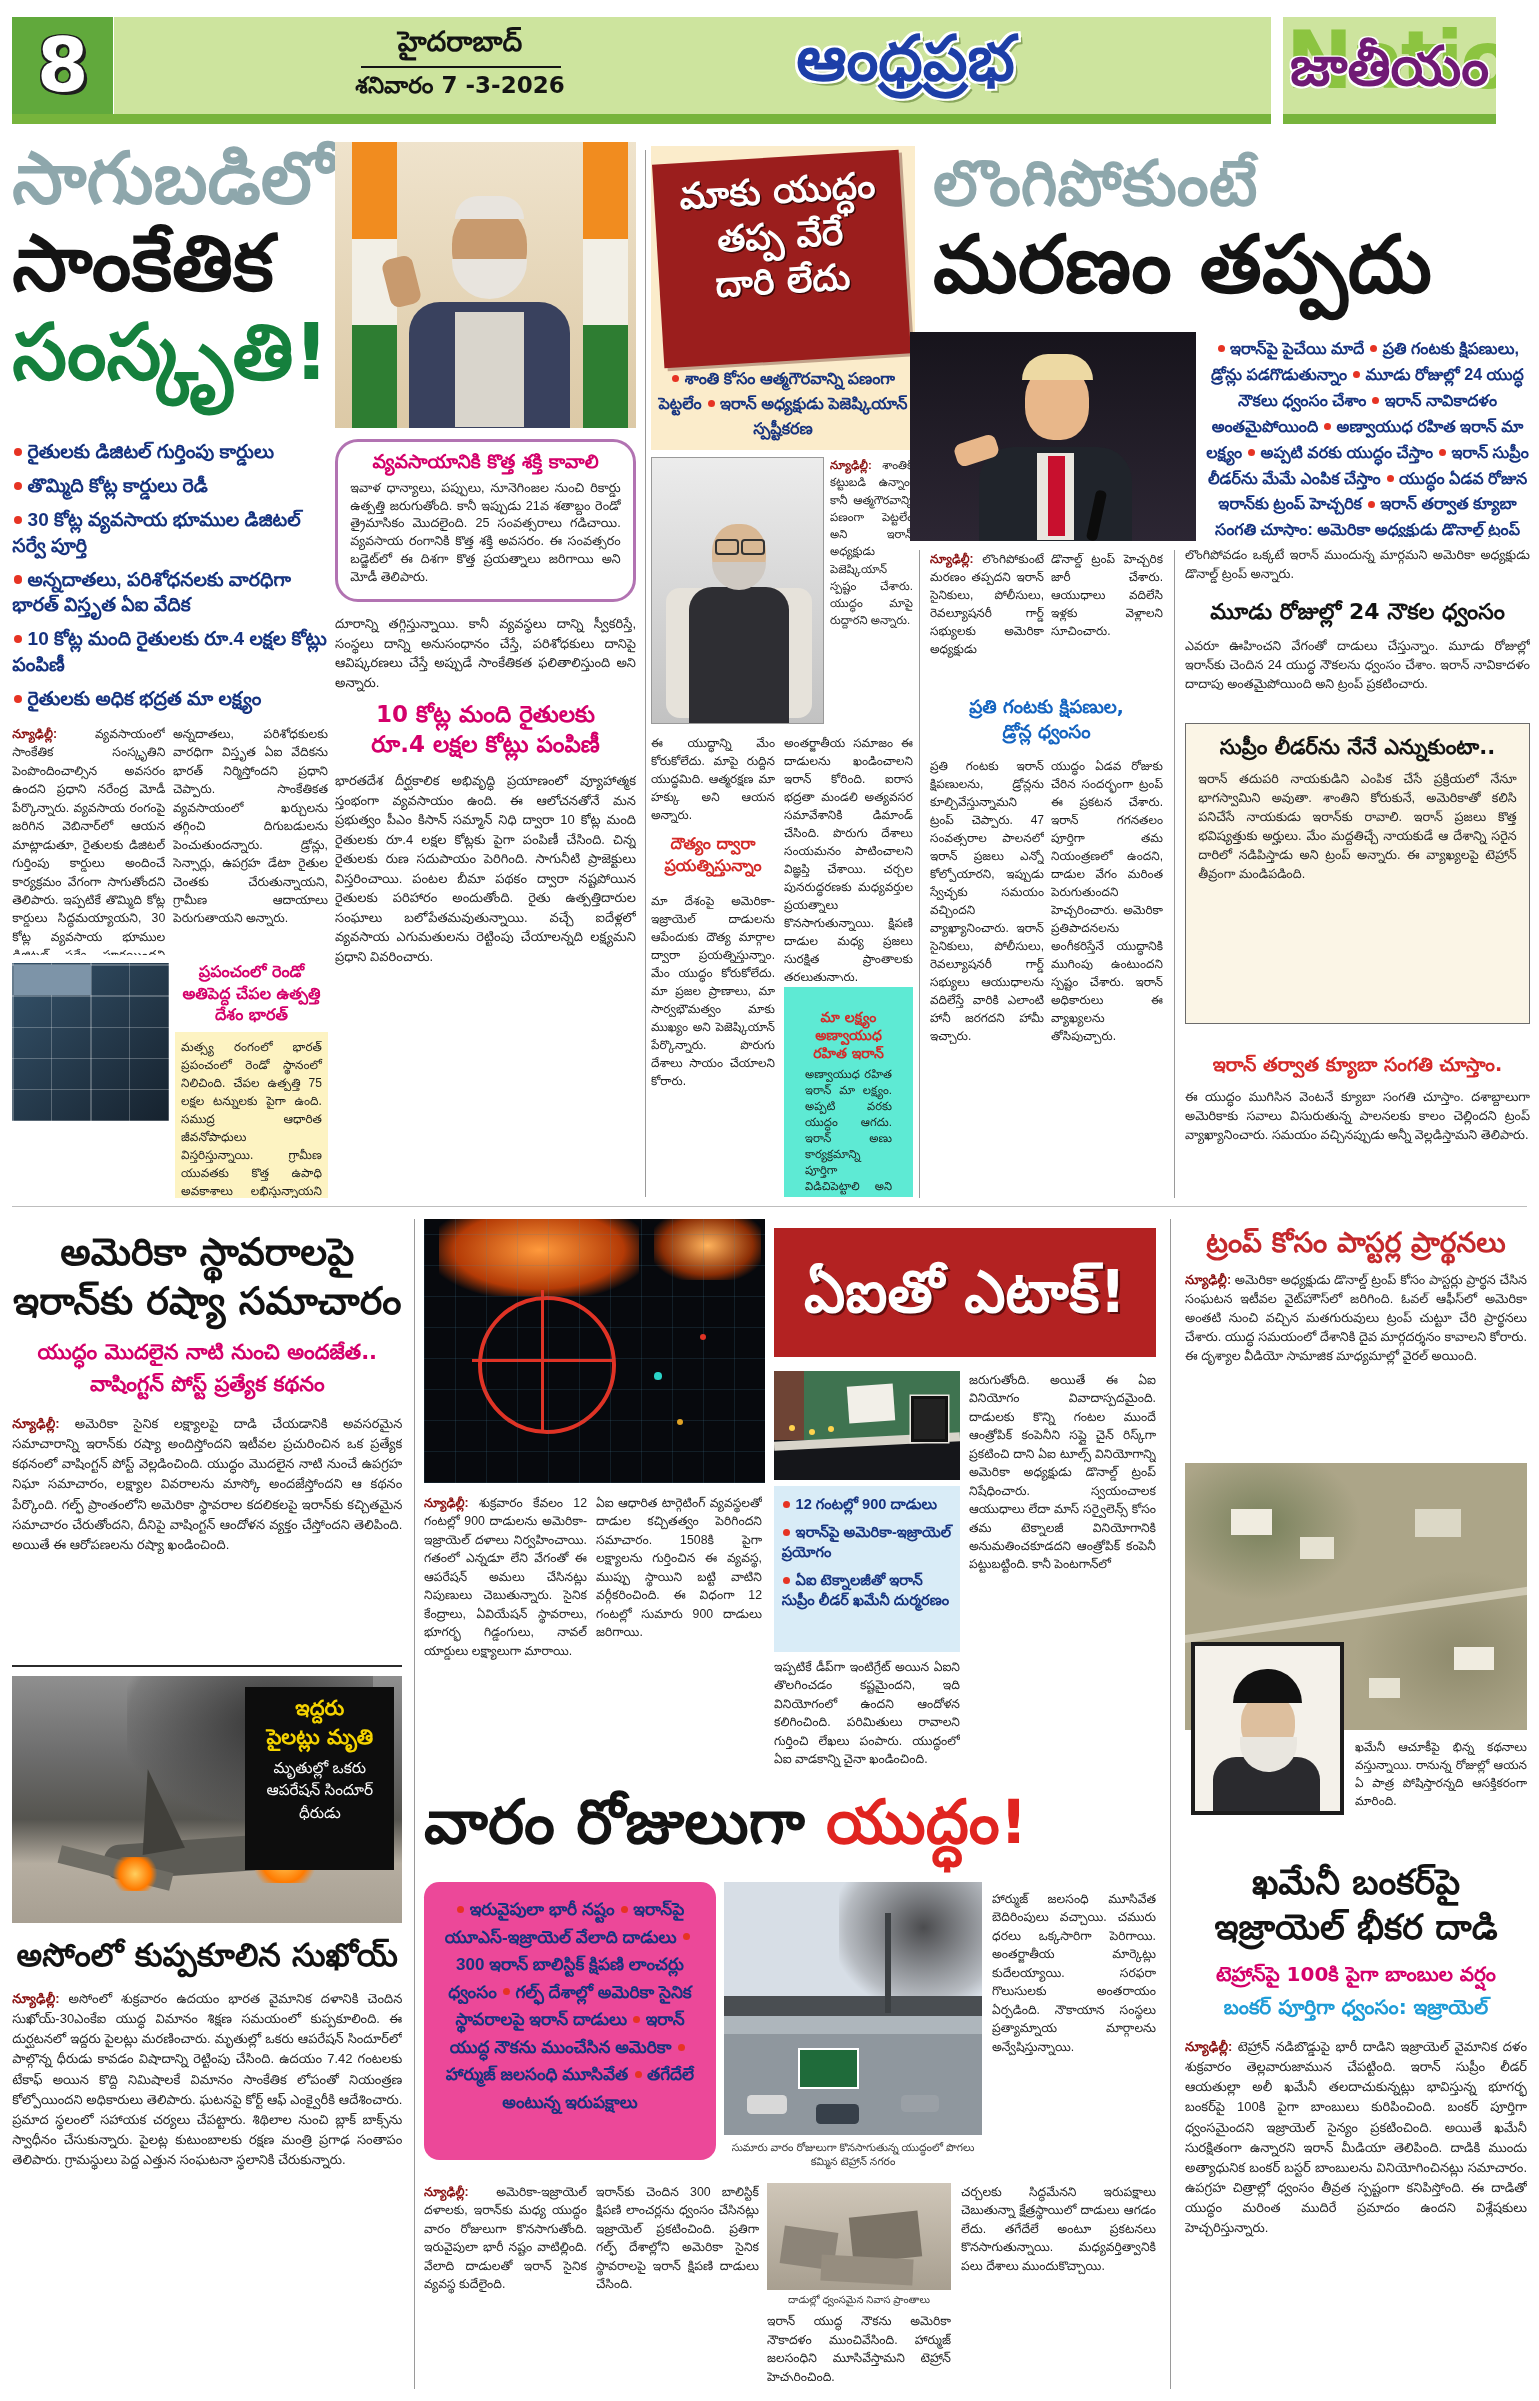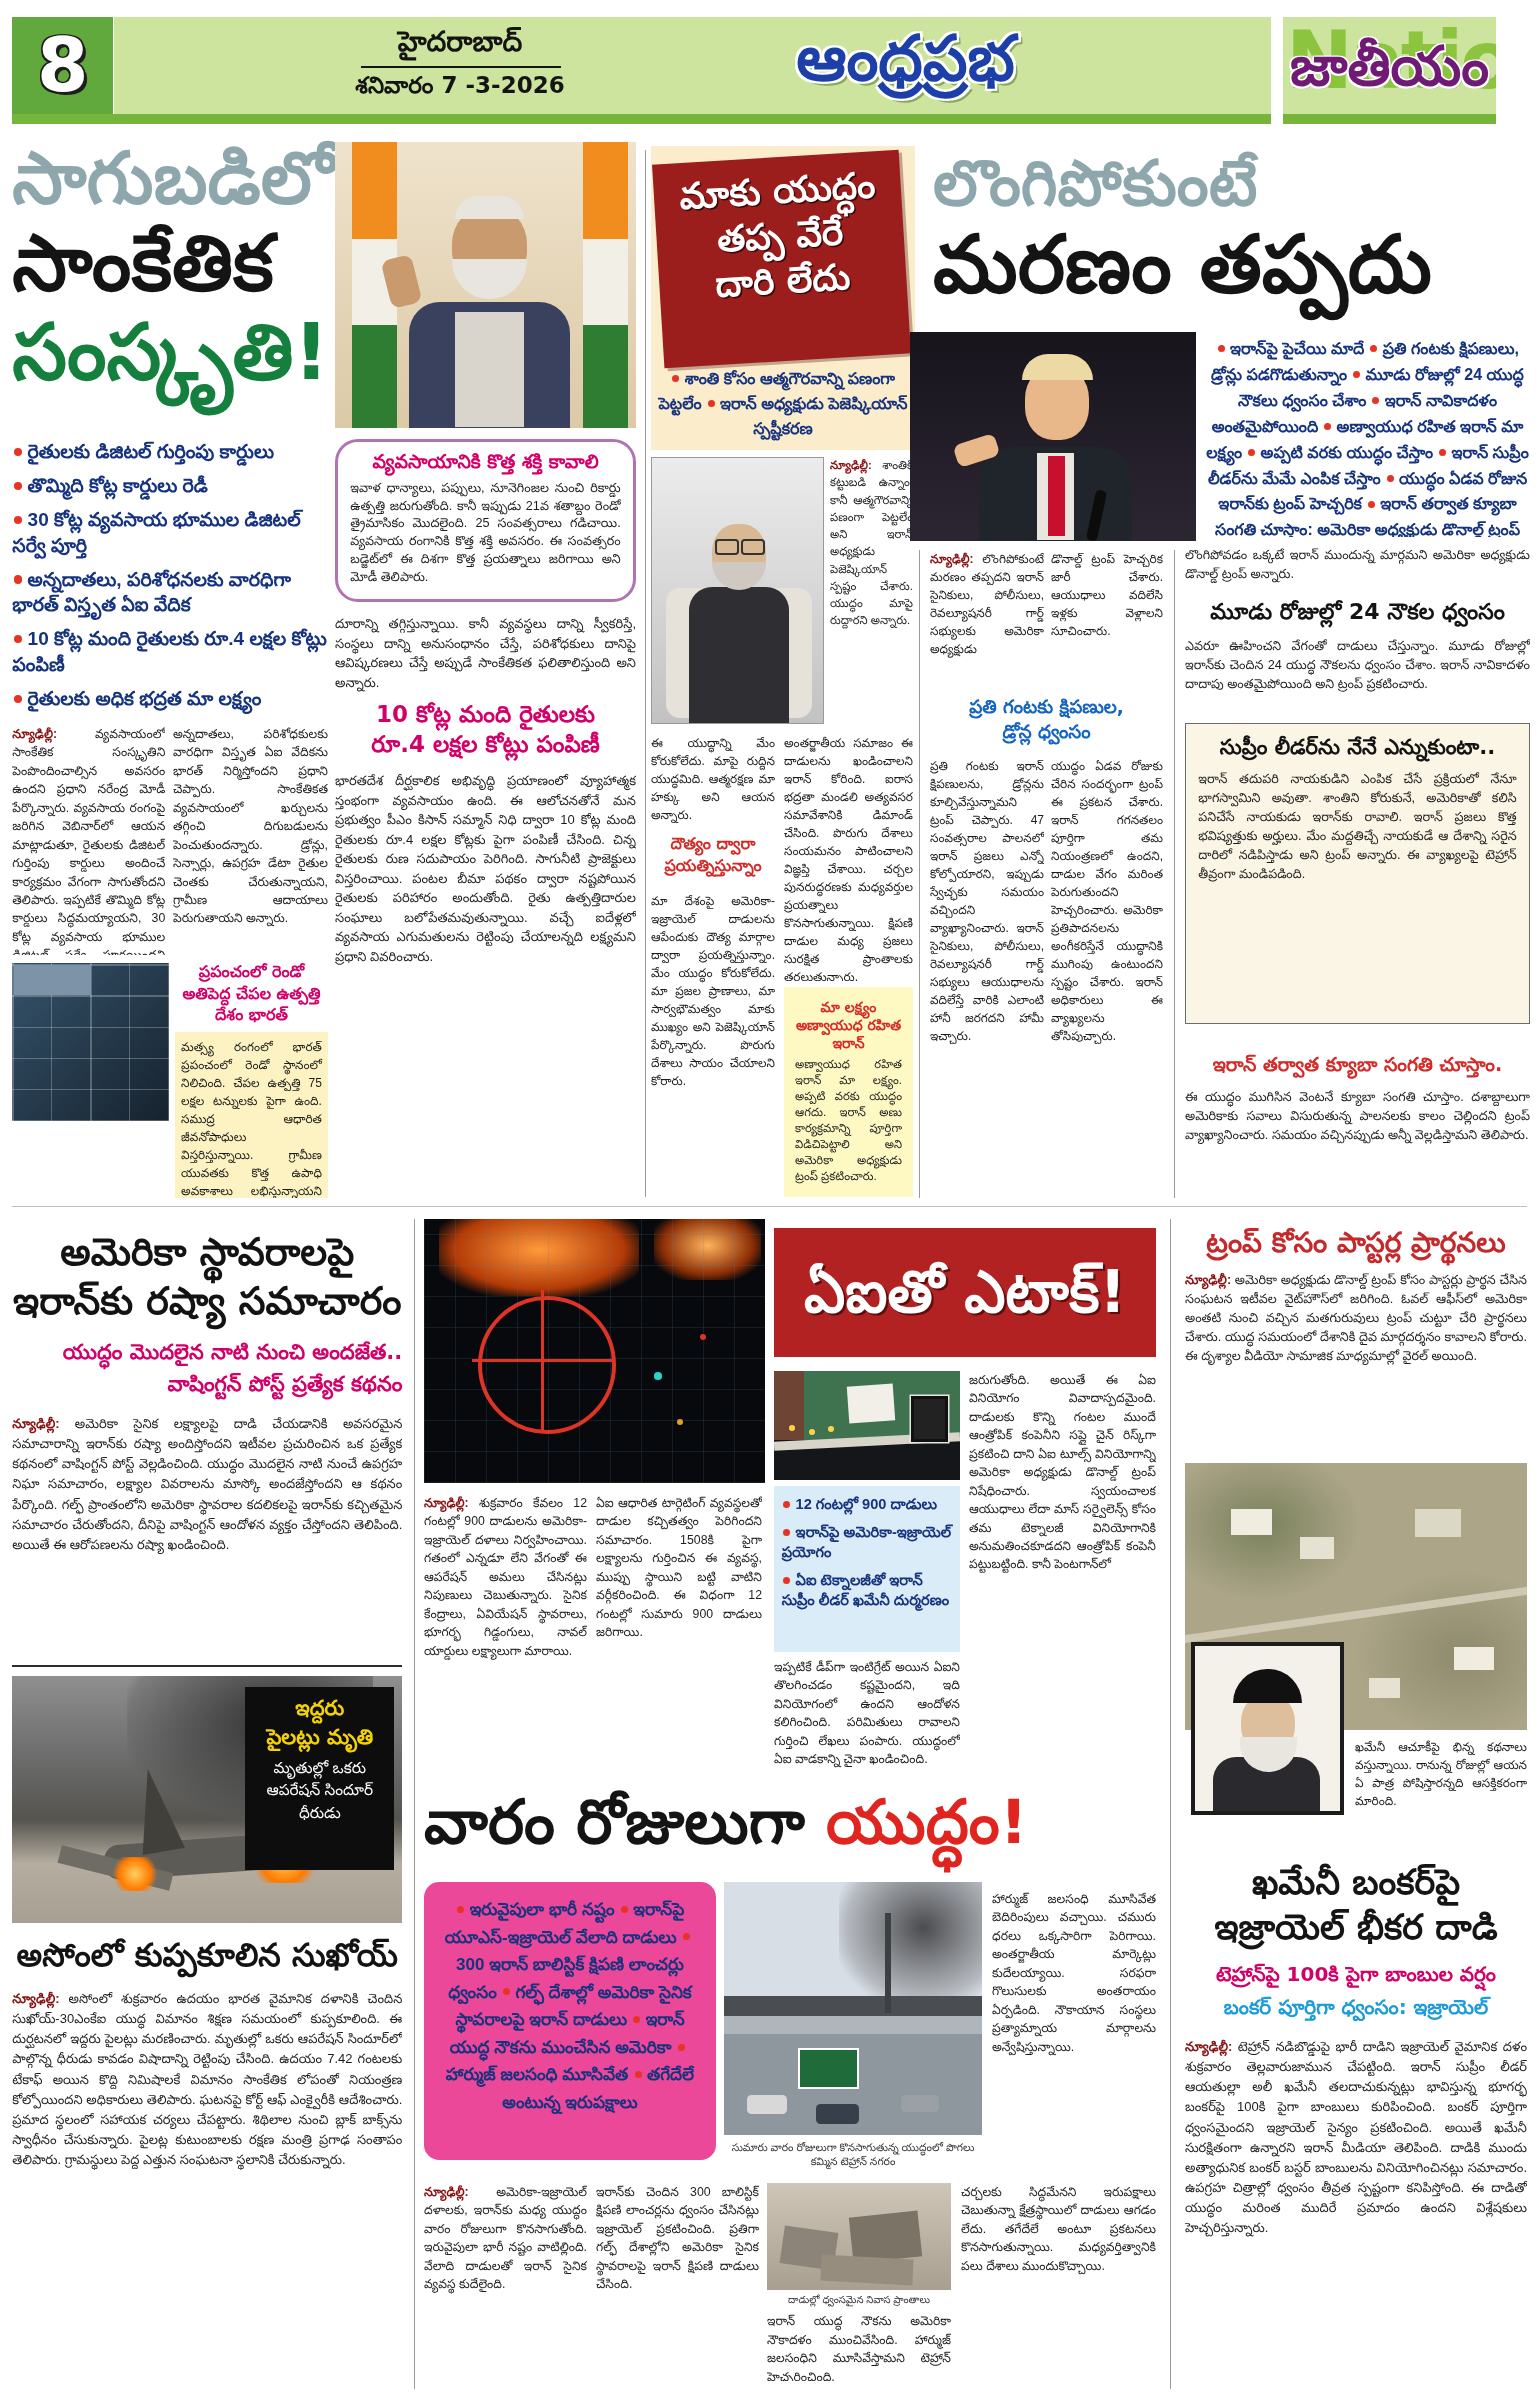--- a/index.html
+++ b/index.html
@@ -143,21 +143,21 @@
   <div class="abs c hl" style="left:651px;top:833px;width:124px;font-size:16px;line-height:1.35;color:#d42a28;">
     <div>దౌత్యం ద్వారా</div>
     <div>ప్రయత్నిస్తున్నాం</div>
   </div>
   <div class="abs body" style="left:651px;top:892px;width:124px;height:305px;font-size:12px;">
     <span>మా దేశంపై అమెరికా-ఇజ్రాయెల్ దాడులను ఆపేందుకు దౌత్య మార్గాల ద్వారా ప్రయత్నిస్తున్నాం. మేం యుద్ధం కోరుకోలేదు. మా ప్రజల ప్రాణాలు, మా సార్వభౌమత్వం మాకు ముఖ్యం అని పెజెష్కియాన్ పేర్కొన్నారు. పొరుగు దేశాలు సాయం చేయాలని కోరారు.</span>
   </div>
   <div class="abs body" style="left:784px;top:734px;width:129px;height:247px;font-size:12px;">
     <span>అంతర్జాతీయ సమాజం ఈ దాడులను ఖండించాలని ఇరాన్ కోరింది. ఐరాస భద్రతా మండలి అత్యవసర సమావేశానికి డిమాండ్ చేసింది. పొరుగు దేశాలు సంయమనం పాటించాలని విజ్ఞప్తి చేశాయి. చర్చల పునరుద్ధరణకు మధ్యవర్తుల ప్రయత్నాలు కొనసాగుతున్నాయి. క్షిపణి దాడుల మధ్య ప్రజలు సురక్షిత ప్రాంతాలకు తరలుతున్నారు.</span>
   </div>
-  <div class="abs" style="left:784px;top:987px;width:129px;height:210px;background:#fef9c3;padding:11px;box-sizing:border-box;overflow:hidden;">
+  <div class="abs" style="left:784px;top:987px;width:129px;height:210px;background:#5eead4;padding:21px;box-sizing:border-box;overflow:hidden;">
     <div class="c hl" style="font-size:14px;line-height:1.3;color:#d42a28;margin-bottom:3.1px;">మా లక్ష్యం అణ్వాయుధ రహిత ఇరాన్</div>
     <div class="j" style="font-size:11.5px;line-height:1.4;">అణ్వాయుధ రహిత ఇరాన్ మా లక్ష్యం. అప్పటి వరకు యుద్ధం ఆగదు. ఇరాన్ అణు కార్యక్రమాన్ని పూర్తిగా విడిచిపెట్టాలి అని అమెరికా అధ్యక్షుడు ట్రంప్ ప్రకటించారు.</div>
   </div>
 
   <div class="vr" style="left:919px;top:550px;height:648px;"></div>
 
   <div class="abs" style="left:933px;top:149px;width:599px;">
     <div class="hl" style="font-size:63px;line-height:1.12;color:#8ea7ac;">లొంగిపోకుంటే</div>
     <div class="hl" style="font-size:80px;line-height:1.12;color:#141414;">మరణం తప్పదు</div>
   </div>
@@ -220,21 +220,21 @@
   <div class="abs body" style="left:1185px;top:1088px;width:345px;height:109px;font-size:12.7px;">
     <span>ఈ యుద్ధం ముగిసిన వెంటనే క్యూబా సంగతి చూస్తాం. దశాబ్దాలుగా అమెరికాకు సవాలు విసురుతున్న పాలనలకు కాలం చెల్లిందని ట్రంప్ వ్యాఖ్యానించారు. సమయం వచ్చినప్పుడు అన్నీ వెల్లడిస్తామని తెలిపారు.</span>
   </div>
 
   <div class="abs" style="left:12.3px;top:1206px;width:1515px;height:0.8px;background:#bdbdbd;"></div>
 
   <div class="abs c hl" style="left:12.3px;top:1228px;width:390px;">
     <div style="font-size:38px;line-height:1.28;color:#131313;">అమెరికా స్థావరాలపై</div>
     <div style="font-size:38px;line-height:1.28;color:#131313;">ఇరాన్‌కు రష్యా సమాచారం</div>
   </div>
-  <div class="abs c hl" style="left:12.3px;top:1337px;width:390px;font-size:21px;line-height:1.5;color:#d4006a;text-align:right;">
+  <div class="abs c hl" style="left:12.3px;top:1337px;width:390px;font-size:21px;line-height:1.5;color:#d4006a;">
     <div>యుద్ధం మొదలైన నాటి నుంచి అందజేత..</div>
     <div>వాషింగ్టన్ పోస్ట్ ప్రత్యేక కథనం</div>
   </div>
   <div class="abs body" style="left:12.3px;top:1414px;width:390px;height:244px;font-size:13px;line-height:1.55;">
     <span class="dl">న్యూఢిల్లీ:</span>
     <span>అమెరికా సైనిక లక్ష్యాలపై దాడి చేయడానికి అవసరమైన సమాచారాన్ని ఇరాన్‌కు రష్యా అందిస్తోందని ఇటీవల ప్రచురించిన ఒక ప్రత్యేక కథనంలో వాషింగ్టన్ పోస్ట్ వెల్లడించింది. యుద్ధం మొదలైన నాటి నుంచే ఉపగ్రహ నిఘా సమాచారం, లక్ష్యాల వివరాలను మాస్కో అందజేస్తోందని ఆ కథనం పేర్కొంది. గల్ఫ్ ప్రాంతంలోని అమెరికా స్థావరాల కదలికలపై ఇరాన్‌కు కచ్చితమైన సమాచారం చేరుతోందని, దీనిపై వాషింగ్టన్ ఆందోళన వ్యక్తం చేస్తోందని తెలిపింది. అయితే ఈ ఆరోపణలను రష్యా ఖండించింది.</span>
   </div>
 
   <div class="hr" style="left:12.3px;top:1665px;width:390px;"></div>
 

